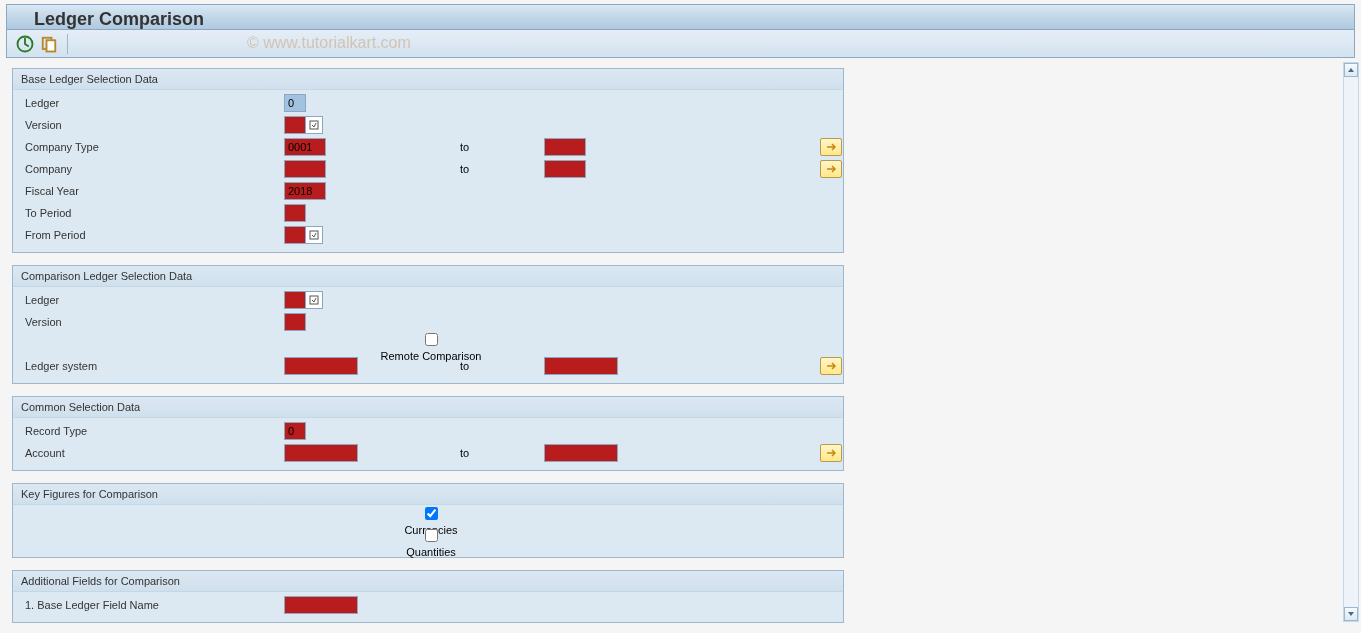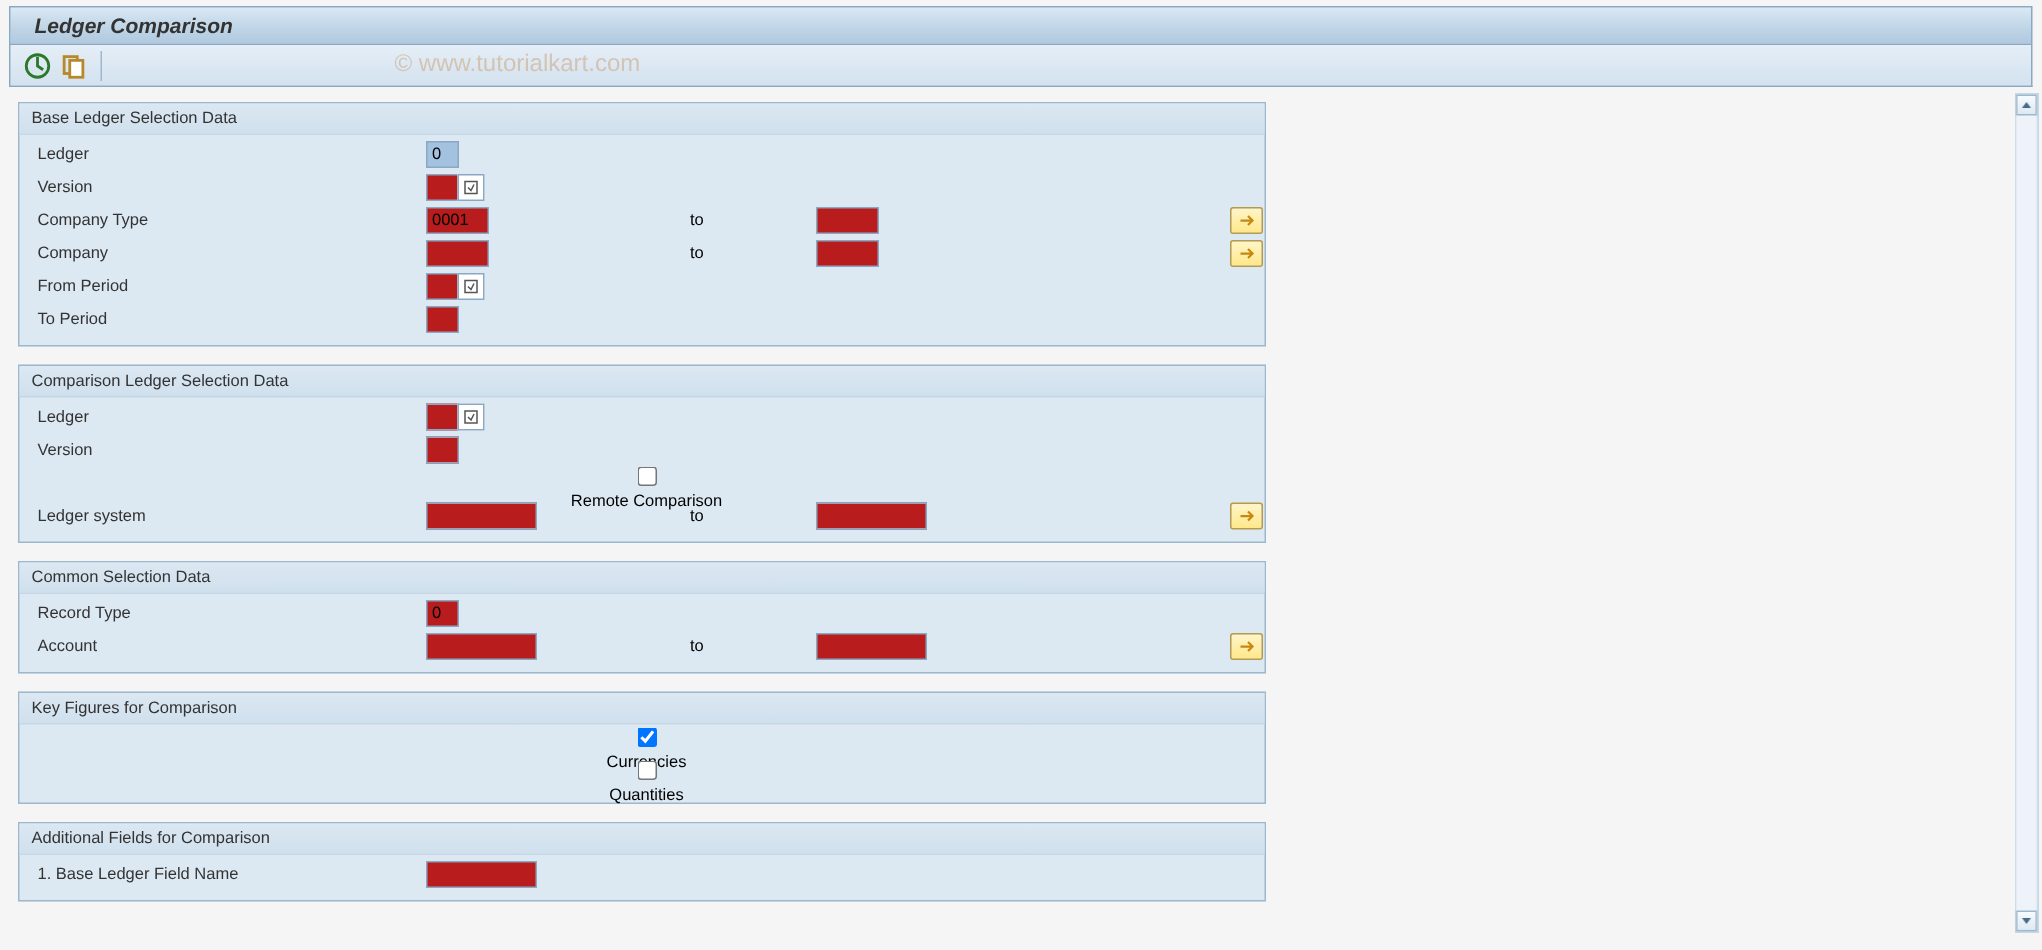--- a/index.html
+++ b/index.html
@@ -9,24 +9,23 @@
       background: #f5f5f5;
       width: 1361px;
       height: 633px;
       overflow: hidden;
       position: relative;
     }
     .title-bar {
       background: linear-gradient(to bottom, #dae8f4 0%, #c2d7e8 50%, #b0c9df 100%);
       border: 1px solid #8aa8c3;
       height: 26px;
-      padding: 4px 16px;
+      padding: 4px 27px;
       font-weight: bold;
-      font-style: italic;
-      font-size: 14px;
+      font-size: 18px;
       color: #333;
       margin: 4px 6px 0 6px;
     }
     .toolbar {
       background: linear-gradient(to bottom, #e5eef7 0%, #d3e2ef 100%);
       border: 1px solid #8aa8c3;
       border-top: none;
       height: 28px;
       margin: 0 6px;
       padding: 3px 8px;
@@ -43,21 +42,21 @@
       cursor: pointer;
       border-radius: 2px;
     }
     .toolbar-divider {
       width: 1px; height: 20px;
       background: #9db7cd;
       margin: 0 4px;
     }
     .watermark {
       position: absolute;
-      left: 256px;
+      left: 240px;
       top: 4px;
       font-size: 16px;
       color: rgba(200,150,100,0.45);
       pointer-events: none;
     }
     .content-area {
       margin: 6px;
       height: 565px;
       overflow-y: auto;
       position: relative;
@@ -235,37 +234,43 @@
             <input type="text" class="sap-input w-small" value="" style="">
           </span>
         <span></span>
         <span><span class="multi-sel">
               <svg width="12" height="10" viewBox="0 0 12 10">
                 <path d="M2 5 L10 5 M7 2 L10 5 L7 8" stroke="#c78812" stroke-width="1.5" fill="none"></path>
               </svg>
             </span></span>
       </div>
       <div class="form-row">
+        <span class="form-label">Fiscal Year</span>
+        <span class="field-cell">
+            <input type="text" class="sap-input w-small" value="2018" style="">
+          </span>
+      </div>
+      <div class="form-row">
+        <span class="form-label">To Period</span>
+        <span class="field-cell">
+            <input type="text" class="sap-input w-tiny" value="" style="">
+          </span>
+      </div>
+      <div class="form-row">
         <span class="form-label">From Period</span>
         <span class="field-cell">
           <input type="text" class="sap-input w-tiny" value="" style="">
           <span class="value-help">
               <svg viewBox="0 0 10 10">
                 <rect x="1" y="1" width="8" height="8" fill="none" stroke="#555"></rect>
                 <path d="M3 5 L5 7 L7 3" stroke="#555" fill="none"></path>
               </svg>
             </span>
         </span>
       </div>
-      <div class="form-row">
-        <span class="form-label">To Period</span>
-        <span class="field-cell">
-            <input type="text" class="sap-input w-tiny" value="" style="">
-          </span>
-      </div>
     </div>
   </div>
 
   <div class="group-box">
     <div class="group-title">Comparison Ledger Selection Data</div>
     <div class="group-body">
       <div class="form-row">
         <span class="form-label">Ledger</span>
         <span class="field-cell">
           <input type="text" class="sap-input w-tiny" value="" style="">

